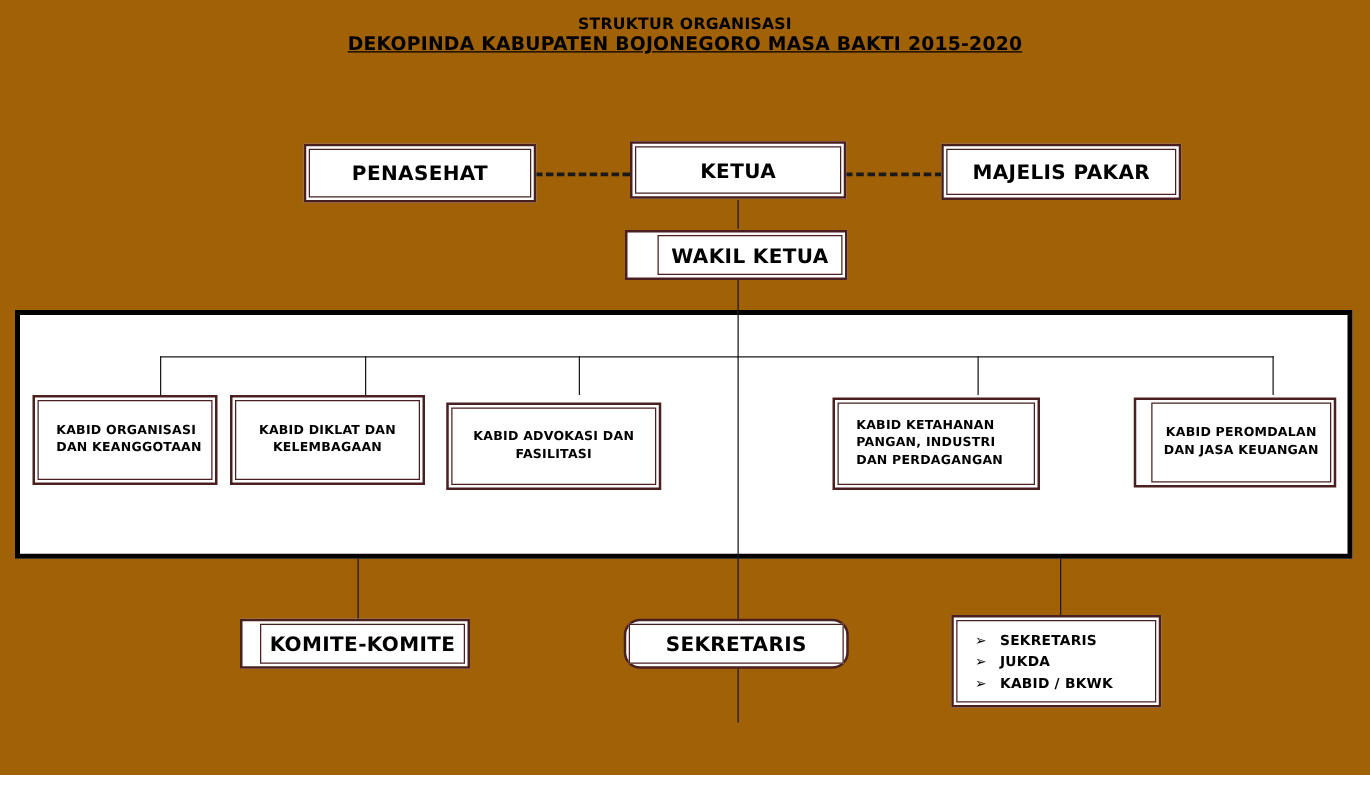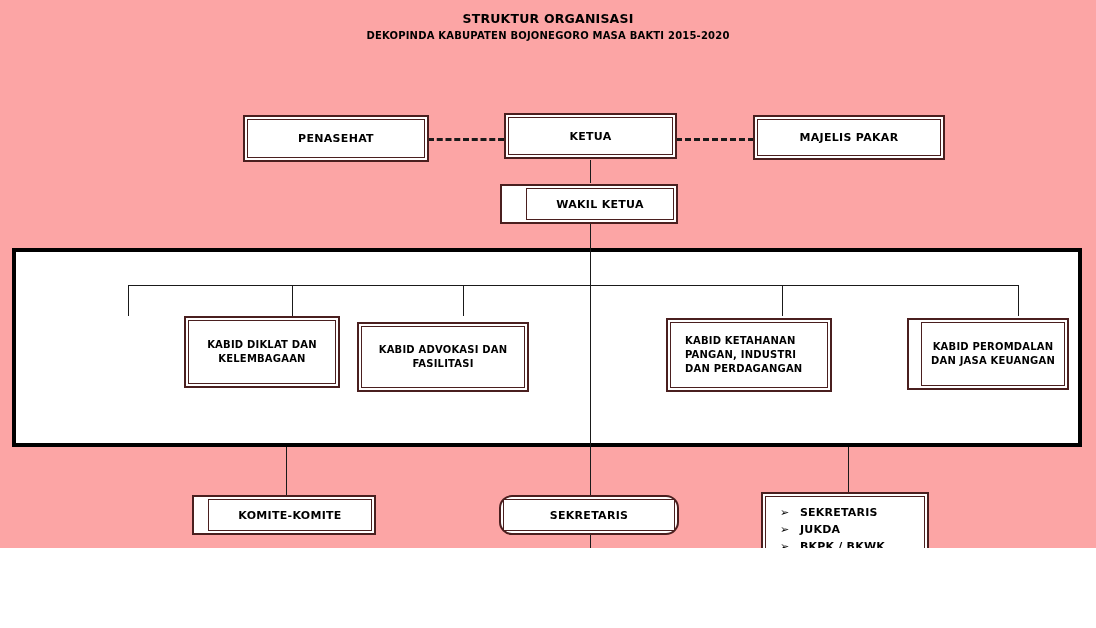--- a/index.html
+++ b/index.html
@@ -3,47 +3,48 @@
 <meta charset="utf-8">
 <style>
   html, body {
     margin: 0;
     padding: 0;
     background: #ffffff;
   }
   #canvas {
     position: relative;
     width: 1096px;
-    height: 548px;
-    background: #fca5a5;
+    height: 620px;
+    background: #a16207;
     font-family: "DejaVu Sans", "Liberation Sans", sans-serif;
     overflow: hidden;
   }
 
   
   .title-block {
     position: absolute;
     left: 0;
     top: 10px;
     width: 1096px;
     text-align: center;
   }
   .title-line1 {
     font-size: 12.5px;
     font-weight: bold;
     color: #000000;
     letter-spacing: 0.2px;
     line-height: 17px;
   }
   .title-line2 {
-    font-size: 10px;
+    font-size: 15px;
     font-weight: bold;
     color: #000000;
     letter-spacing: 0.2px;
     line-height: 17px;
+    text-decoration: underline;
   }
 
   
   .node {
     position: absolute;
     box-sizing: border-box;
     border: 2px solid #4a1f1f;
     background: #ffffff;
     padding: 2px;
     z-index: 5;
@@ -53,21 +54,21 @@
     width: 100%;
     height: 100%;
     border: 1px solid #4a1f1f;
     background: #ffffff;
     display: flex;
     align-items: center;
     justify-content: center;
     text-align: center;
   }
   .node .label {
-    font-size: 11px;
+    font-size: 16px;
     font-weight: bold;
     color: #000000;
     letter-spacing: 0.3px;
     line-height: 15px;
     white-space: pre-line;
   }
   .node.small .label {
     font-size: 10px;
     line-height: 14px;
     letter-spacing: 0.2px;
@@ -190,20 +191,26 @@
       <span class="label">MAJELIS PAKAR</span>
     </div>
   </div>
 
   <div class="node" style="left:500px; top:184px; width:178px; height:40px;padding-left:24px;">
     <div class="inner">
       <span class="label">WAKIL KETUA</span>
     </div>
   </div>
 
+  <div class="node small align-left" style="left:26px; top:316px; width:148px; height:72px;">
+    <div class="inner">
+      <span class="label">KABID ORGANISASI
+DAN KEANGGOTAAN</span>
+    </div>
+  </div>
 
   <div class="node small" style="left:357px; top:322px; width:172px; height:70px;">
     <div class="inner">
       <span class="label">KABID ADVOKASI DAN
 FASILITASI</span>
     </div>
   </div>
 
   <div class="node small" style="left:184px; top:316px; width:156px; height:72px;">
     <div class="inner">
@@ -245,20 +252,20 @@
         <div class="bullet-row">
           <span class="bullet-mark">➢</span>
           <span>SEKRETARIS</span>
         </div>
         <div class="bullet-row">
           <span class="bullet-mark">➢</span>
           <span>JUKDA</span>
         </div>
         <div class="bullet-row">
           <span class="bullet-mark">➢</span>
-          <span>BKPK / BKWK</span>
+          <span>KABID / BKWK</span>
         </div>
       </div>
     </div>
   </div>
 
 
 </div>
 
 </body></html>

